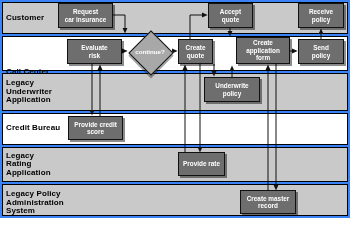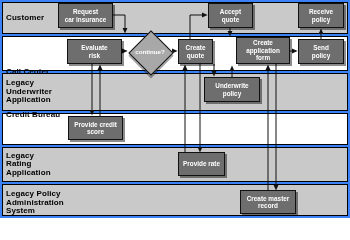--- a/index.html
+++ b/index.html
@@ -85,21 +85,21 @@
   <div id="lane-layer">
       <div class="lane shade-dark" style="top: 2px; height: 32px;"></div>
       <div class="lane-label" style="top: 13.7px;">Customer</div>
       <div class="lane shade-light" style="top: 36px; height: 35px;"></div>
       <div class="lane-label" style="top: 56px; margin-top: 12px;">Call Center</div>
       <div class="lane shade-dark" style="top: 73px; height: 38px;"></div>
       <div class="lane-label" style="top: 79.1px;">Legacy
 Underwriter
 Application</div>
       <div class="lane shade-light" style="top: 113px; height: 32px;"></div>
-      <div class="lane-label" style="top: 111px;">Credit Bureau</div>
+      <div class="lane-label" style="top: 124px;">Credit Bureau</div>
       <div class="lane shade-dark" style="top: 147px; height: 35px;"></div>
       <div class="lane-label" style="top: 151.6px;">Legacy
 Rating
 Application</div>
       <div class="lane shade-dark" style="top: 184px; height: 32px;"></div>
       <div class="lane-label" style="top: 190px;">Legacy Policy
 Administration
 System</div>
     </div>
 

